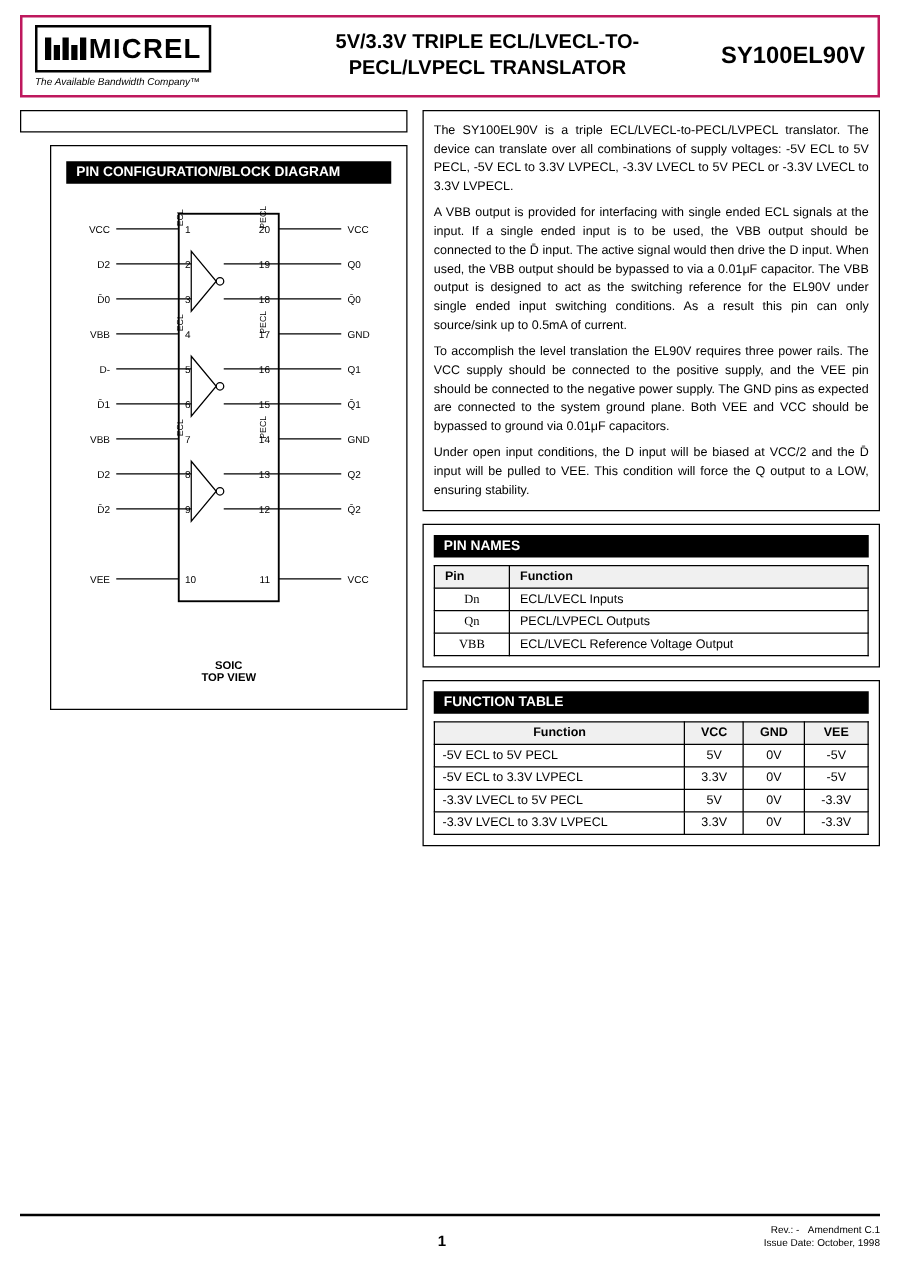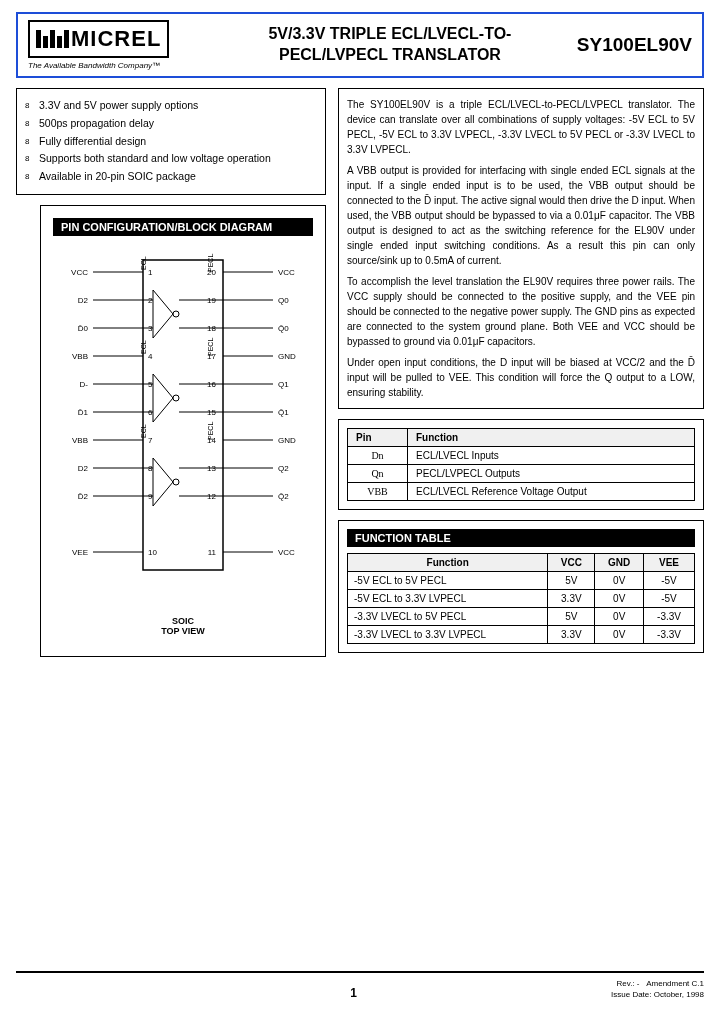--- a/index.html
+++ b/index.html
@@ -15,21 +15,21 @@
       width: 720px;
       min-height: 1012px;
       padding: 12px 16px;
       display: flex;
       flex-direction: column;
     }
     
     .header {
       display: flex;
       align-items: center;
-      border: 2px solid #1d4ed8;
+      border: 2px solid #be185d;
       padding: 6px 10px;
       margin-bottom: 10px;
     }
     .logo-area {
       display: flex;
       flex-direction: column;
       align-items: flex-start;
       margin-right: 20px;
       min-width: 155px;
     }
@@ -272,27 +272,20 @@
       </div>
     </div>
     <div class="part-number">SY100EL90V</div>
   </div>
 
   <div class="two-col">
 
     <div class="left-col">
 
       <div class="features-section">
-        <ul class="features-list">
-          <li>3.3V and 5V power supply options</li>
-          <li>500ps propagation delay</li>
-          <li>Fully differential design</li>
-          <li>Supports both standard and low voltage operation</li>
-          <li>Available in 20-pin SOIC package</li>
-        </ul>
       </div>
 
       <div class="pin-config-section">
         <div class="section-header">PIN CONFIGURATION/BLOCK DIAGRAM</div>
         <div class="diagram-area">
           <svg class="ic-svg" viewBox="0 0 260 360">
 
             <rect x="90" y="10" width="80" height="310" fill="white" stroke="black" stroke-width="1.5"></rect>
 
             <line x1="40" y1="22" x2="90" y2="22" stroke="black" stroke-width="1"></line>
@@ -420,20 +413,21 @@
     <div class="right-col">
 
       <div class="description-section">
         <p>The SY100EL90V is a triple ECL/LVECL-to-PECL/LVPECL translator. The device can translate over all combinations of supply voltages: -5V ECL to 5V PECL, -5V ECL to 3.3V LVPECL, -3.3V LVECL to 5V PECL or -3.3V LVECL to 3.3V LVPECL.</p>
         <p>A VBB output is provided for interfacing with single ended ECL signals at the input. If a single ended input is to be used, the VBB output should be connected to the D̄ input. The active signal would then drive the D input. When used, the VBB output should be bypassed to via a 0.01μF capacitor. The VBB output is designed to act as the switching reference for the EL90V under single ended input switching conditions. As a result this pin can only source/sink up to 0.5mA of current.</p>
         <p>To accomplish the level translation the EL90V requires three power rails. The VCC supply should be connected to the positive supply, and the VEE pin should be connected to the negative power supply. The GND pins as expected are connected to the system ground plane. Both VEE and VCC should be bypassed to ground via 0.01μF capacitors.</p>
         <p>Under open input conditions, the D input will be biased at VCC/2 and the D̄ input will be pulled to VEE. This condition will force the Q output to a LOW, ensuring stability.</p>
       </div>
 
       <div class="pin-names-section">
+        <div class="section-header">PIN NAMES</div>
         <table class="pin-table">
           <thead>
             <tr>
               <th>Pin</th>
               <th>Function</th>
             </tr>
           </thead>
           <tbody>
             <tr>
               <td>Dn</td>

